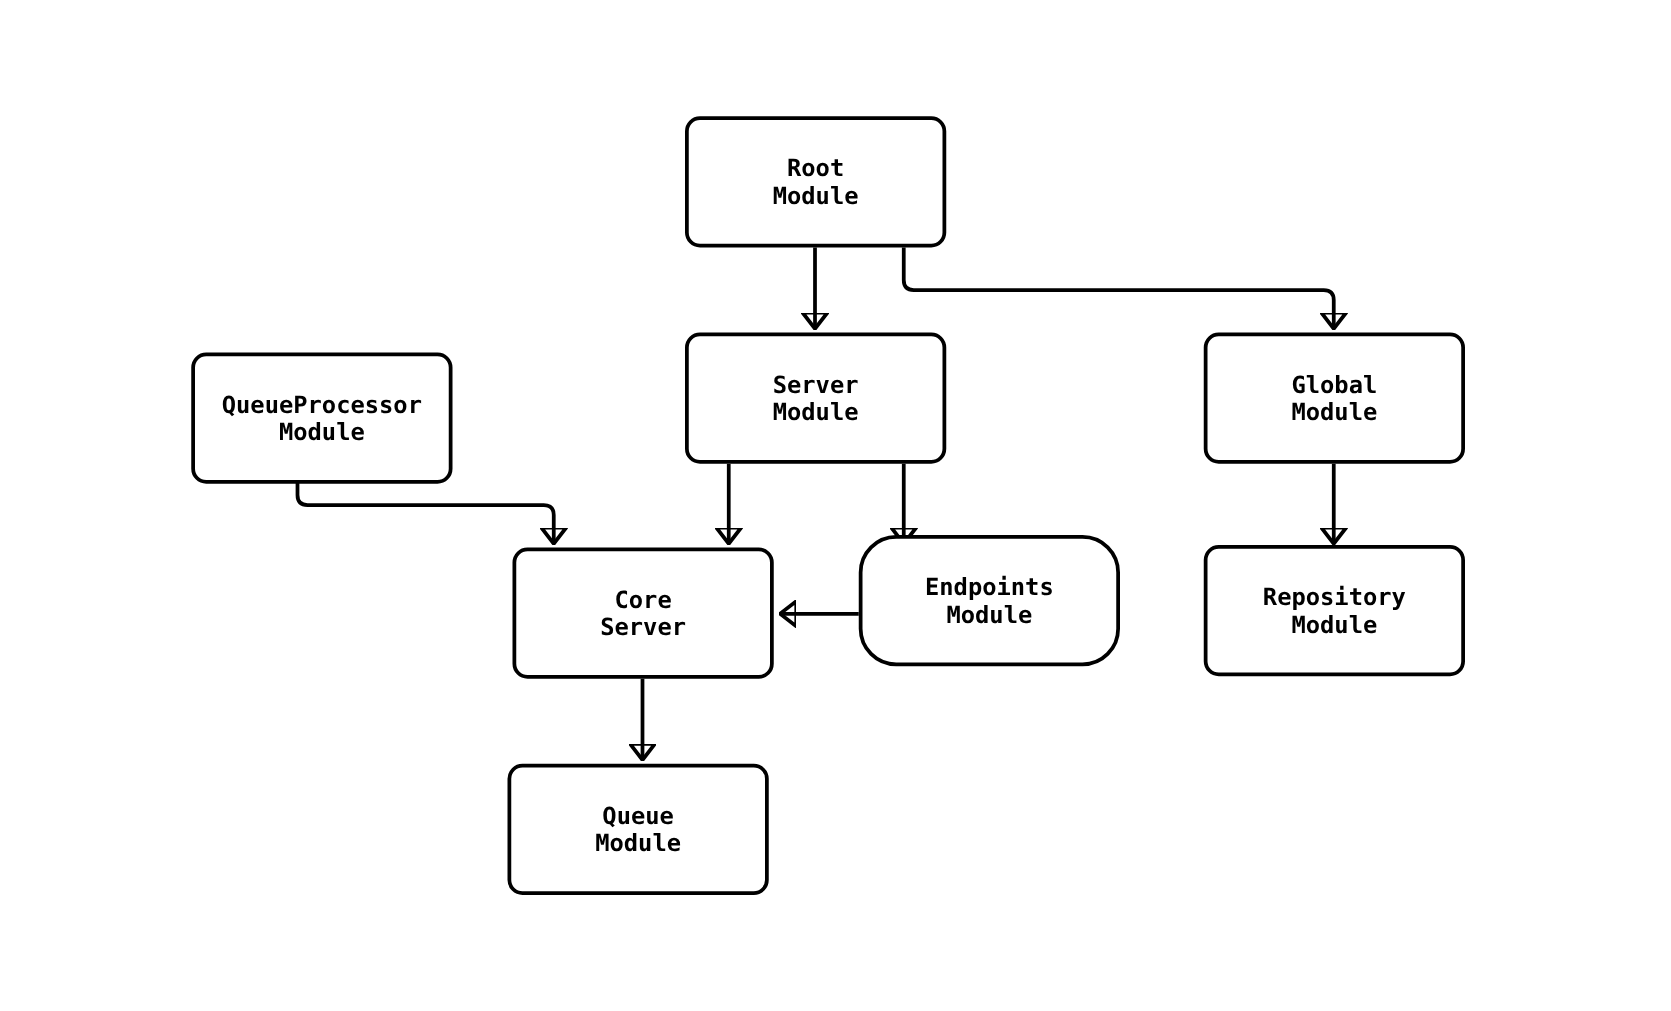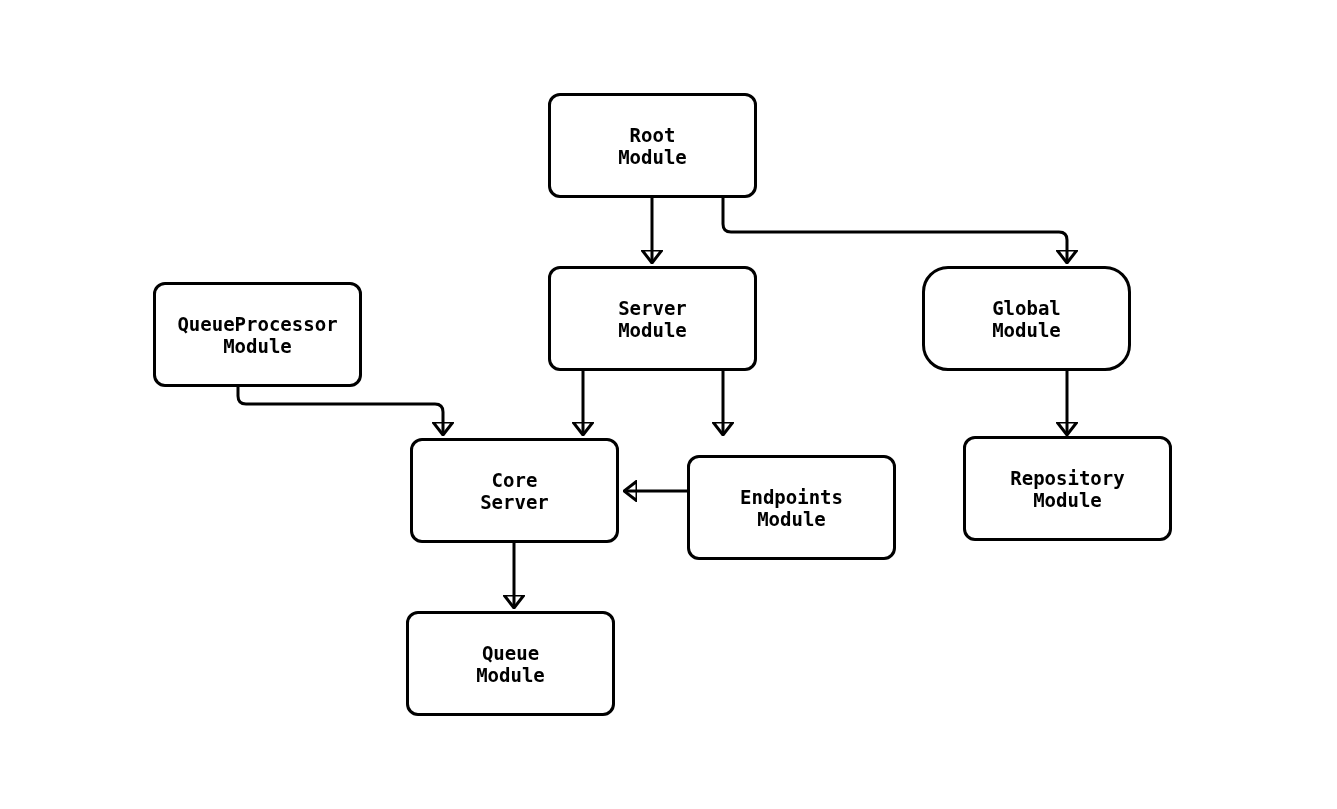--- a/index.html
+++ b/index.html
@@ -42,23 +42,23 @@
     justify-content: center;
     text-align: center;
     font-weight: bold;
     font-size: 19px;
     line-height: 22px;
     white-space: pre-line;
   }
   .n-root          { left: 548px; top: 93px;  }
   .n-queueprocessor{ left: 133px; top: 282px; margin-left: 20px; }
   .n-server        { left: 548px; top: 266px; text-align: right; }
-  .n-global        { left: 922px; top: 266px; border-radius: 26px; }
+  .n-global        { left: 963px; top: 266px; }
   .n-core          { left: 410px; top: 438px; }
-  .n-endpoints     { left: 687px; top: 455px; }
+  .n-endpoints     { left: 687px; top: 428px; border-radius: 30px; }
   .n-repository    { left: 963px; top: 436px; }
   .n-queue         { left: 406px; top: 611px; }
 </style>
 </head>
 <body>
 
 <div class="canvas">
 
   <svg class="edges" viewBox="0 0 1337 809" xmlns="http://www.w3.org/2000/svg">
     <defs>

